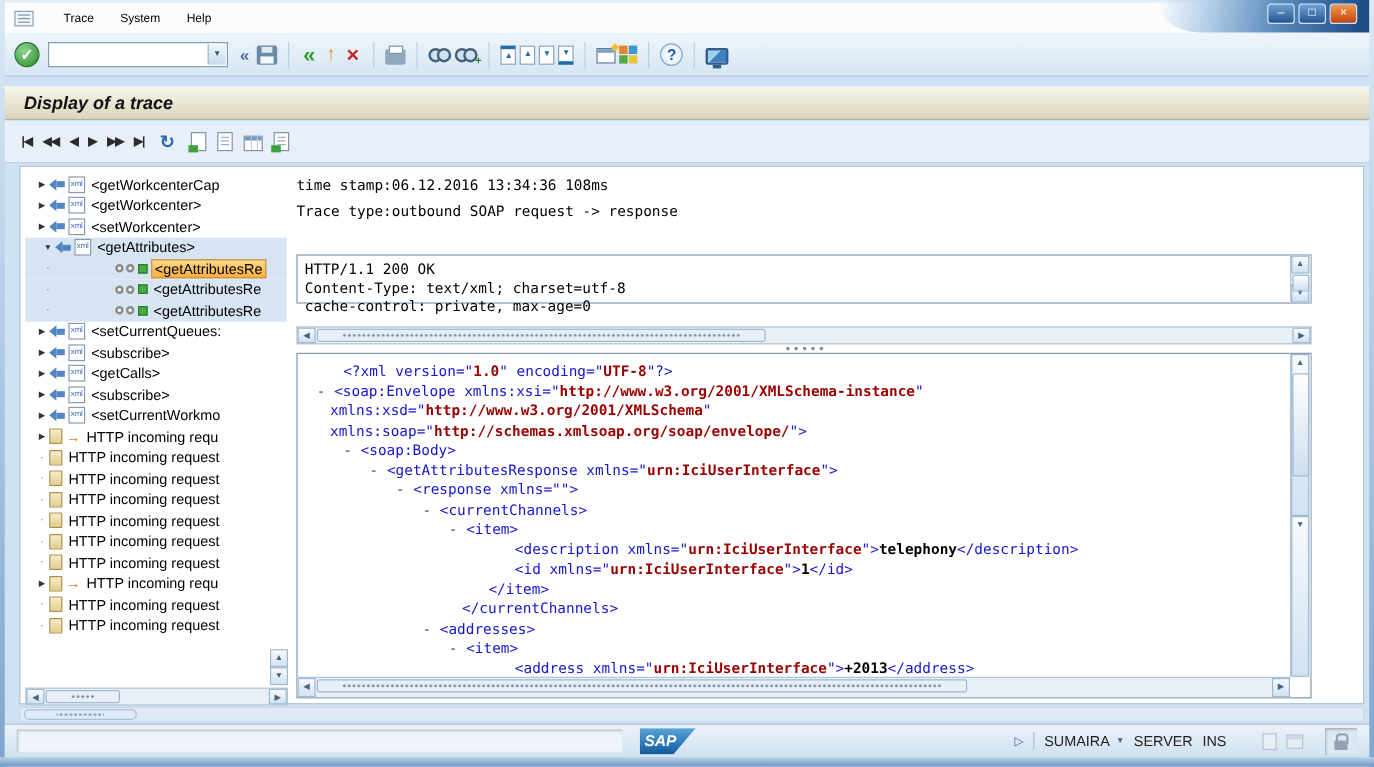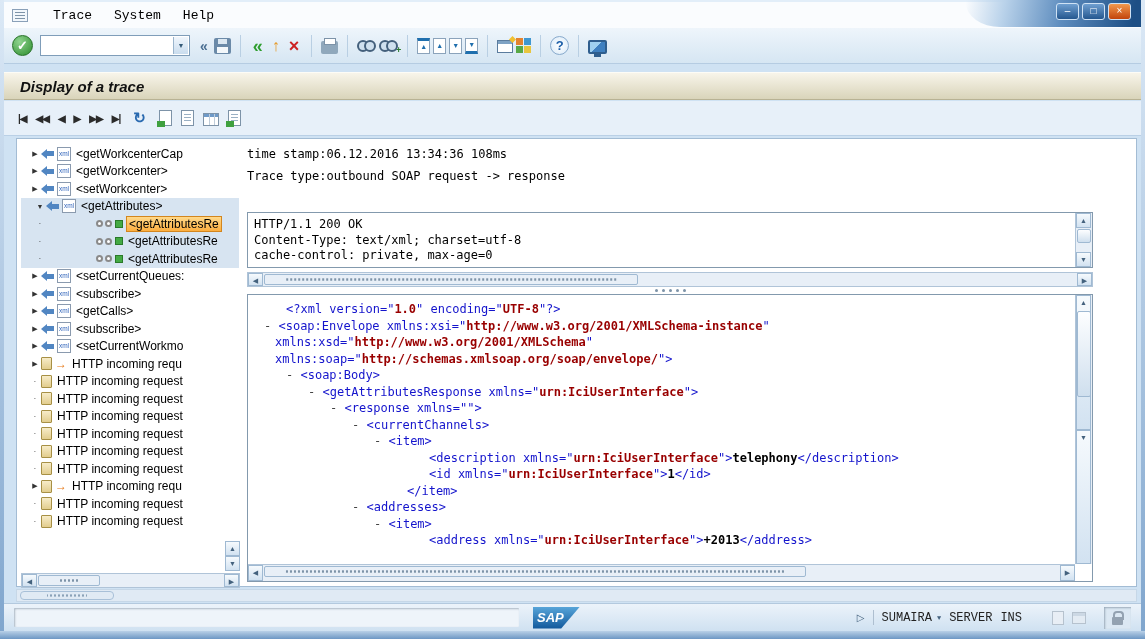--- a/index.html
+++ b/index.html
@@ -18,21 +18,21 @@
     background:linear-gradient(100deg,rgba(222,236,248,0) 0%,#b9d2ea 22%,#5d8cbe 55%,#1d4f85 95%);
     border-bottom-left-radius:34px 24px;display:flex;align-items:flex-start;justify-content:flex-end;padding:3px 10px 0 0;gap:3px;}
   .win-btn{width:23px;height:17px;border:1px solid #cfe2f4;border-radius:3px;color:#fff;font-size:10px;line-height:14px;text-align:center;
     background:linear-gradient(#6f9fd0,#24578f);cursor:pointer;}
   .win-btn.close{background:linear-gradient(#f2994d,#c2440c);}
   
   .menubar{position:absolute;left:4px;right:4px;top:2px;height:26px;background:#fafcfe;display:flex;align-items:center;padding-left:8px;}
   .ctl-ico{width:16px;height:13px;border:1px solid #8aa0b8;background:#f2f7fc;margin-right:14px;position:relative;}
   .ctl-ico::before{content:"";position:absolute;left:2px;right:2px;top:2px;height:1px;background:#7d93a8;box-shadow:0 3px 0 #7d93a8,0 6px 0 #7d93a8;}
   .menu-items{display:flex;}
-  .menu-item{padding:3px 11px;font-size:13px;cursor:default;font-family:Liberation Mono, monospace;}
+  .menu-item{padding:3px 11px;font-size:10px;cursor:default;}
   
   .toolbar{position:absolute;left:4px;right:4px;top:28px;height:36px;display:flex;align-items:center;gap:3px;padding-left:8px;
     background:linear-gradient(#eef5fb,#d6e6f3);border-bottom:1px solid #b5cce2;}
   .tb-sep{width:1px;height:22px;background:#b9cfe3;margin:0 6px;}
   .icon-enter{width:21px;height:21px;border-radius:50%;color:#fff;font-weight:bold;font-size:13px;line-height:20px;text-align:center;
     background:radial-gradient(circle at 35% 30%,#8fd48f,#2c8c2c);border:1px solid #247024;cursor:pointer;}
   .cmd-field{width:150px;height:21px;background:#fff;border:1px solid #7f9db9;position:relative;margin:0 4px;}
   .cmd-field input{position:absolute;left:2px;top:1px;right:17px;bottom:1px;border:0;outline:0;font-size:12px;font-family:"Liberation Sans",sans-serif;}
   .cmd-dd{position:absolute;right:1px;top:1px;bottom:1px;width:15px;background:linear-gradient(#f0f6fc,#c9dcee);border-left:1px solid #9ab4cc;
     font-size:7px;color:#345a78;text-align:center;line-height:17px;cursor:pointer;}
@@ -96,21 +96,21 @@
   .tree-vbtns{position:absolute;left:208px;top:402px;width:15px;}
   .sbtn{width:15px;height:15px;background:linear-gradient(#f6fafd,#d2e2f1);border:1px solid #9fb9d2;color:#44627e;font-size:7px;line-height:13px;text-align:center;cursor:pointer;}
   .tree-hscroll{position:absolute;left:4px;top:434px;width:219px;height:15px;background:#e8eff7;border:1px solid #b0c4d8;display:flex;}
   .htrack{flex:1;position:relative;}
   .hthumb{position:absolute;left:1px;top:1px;height:11px;width:62px;background:linear-gradient(#fdfeff,#cfdfee);border:1px solid #9fb9d2;border-radius:2px;
     background-image:radial-gradient(circle,#7d93a8 1px,rgba(0,0,0,0) 1.4px);background-size:4px 5px;background-position:center;background-repeat:repeat-x;background-clip:content-box;padding:2px 20px;}
   
   .entry-info{position:absolute;left:230px;top:4px;font-family:"DejaVu Sans Mono",monospace;font-size:12px;}
   .info-line{height:22px;line-height:22px;white-space:pre;}
   .box{position:absolute;background:#fff;border:1px solid #8399ad;}
-  .box1{left:230px;top:73px;width:846px;height:56px;}
+  .box1{left:230px;top:73px;width:846px;height:41px;}
   .btext{position:absolute;left:6px;top:4px;right:20px;font-family:"DejaVu Sans Mono",monospace;font-size:12px;line-height:15.5px;}
   .hline{white-space:pre;}
   .vscroll{position:absolute;top:0;right:0;bottom:0;width:17px;background:#e8eff7;border-left:1px solid #b0c4d8;display:flex;flex-direction:column;justify-content:space-between;}
   .vthumb{position:absolute;left:1px;right:1px;background:linear-gradient(#fdfeff,#cfdfee);border:1px solid #9fb9d2;border-radius:2px;}
   .b1h{position:absolute;left:230px;top:133px;width:846px;height:15px;background:#e8eff7;border:1px solid #b0c4d8;display:flex;}
   .b1h .hthumb{width:46%;}
   .sash{position:absolute;left:230px;top:149px;width:846px;height:5px;display:flex;align-items:center;justify-content:center;cursor:row-resize;}
   .sash i{display:block;width:3px;height:3px;border-radius:50%;background:#7d93a8;margin:0 2px;}
   .box2{left:230px;top:155px;width:846px;height:288px;}
   .xml{position:absolute;left:2px;top:6px;right:20px;bottom:18px;overflow:hidden;font-family:"DejaVu Sans Mono",monospace;font-size:12px;line-height:16.5px;}
@@ -126,21 +126,21 @@
     background-image:radial-gradient(circle,#8aa2b8 1px,rgba(0,0,0,0) 1.3px);background-size:4px 5px;background-position:center;background-repeat:repeat-x;background-clip:content-box;padding:2px 26px;}
   
   .statusbar{position:absolute;left:4px;right:4px;top:603px;height:28px;background:linear-gradient(#ecf3fa,#cfe1f1);border-top:1px solid #b3c9de;
     display:flex;align-items:center;padding:0 10px;font-size:12px;}
   .msgfield{width:505px;height:19px;background:#eef4fa;box-shadow:inset 1px 1px 2px rgba(90,110,130,.45);border-radius:1px;}
   .sap-logo{width:47px;height:22px;margin-left:14px;background:linear-gradient(180deg,#57a5d9,#11589b);
     clip-path:polygon(0 0,100% 0,60% 100%,0 100%);color:#fff;font-style:italic;font-weight:bold;font-size:13px;line-height:22px;padding-left:4px;}
   .st-right{margin-left:auto;display:flex;align-items:center;gap:8px;}
   .st-exp{color:#44627e;font-size:10px;cursor:pointer;}
   .st-sep{width:1px;height:15px;background:#aebfd0;}
-  .st-field{display:flex;align-items:center;gap:5px;color:#222;font-family:Liberation Mono, monospace;}
+  .st-field{display:flex;align-items:center;gap:5px;color:#222;}
   .st-dd{font-size:7px;color:#44627e;cursor:pointer;}
   .gico-page{width:12px;height:14px;border:1px solid #b6c2ce;background:#e8eef5;margin-left:22px;}
   .gico-grid{width:14px;height:12px;border:1px solid #b6c2ce;background:#e3ebf3;box-shadow:inset 0 3px 0 #ccd8e4;}
   .lock-well{width:27px;height:22px;margin-left:10px;background:#dce8f3;box-shadow:inset 1px 1px 2px rgba(90,110,130,.5);display:flex;align-items:flex-end;justify-content:center;padding-bottom:4px;}
   .lock{position:relative;width:11px;height:8px;background:#94a2b1;border-radius:1px;}
   .lock::before{content:"";position:absolute;top:-6px;left:1px;width:7px;height:7px;border:2px solid #94a2b1;border-bottom:none;border-radius:4px 4px 0 0;}
 </style>
 </head>
 <body>
 
@@ -432,20 +432,21 @@
           <div class="xline" style="padding-left: 25px;"><span class="xm">xmlns:xsd="</span><span class="xv">http://www.w3.org/2001/XMLSchema</span><span class="xm">"</span></div>
           <div class="xline" style="padding-left: 25px;"><span class="xm">xmlns:soap="</span><span class="xv">http://schemas.xmlsoap.org/soap/envelope/</span><span class="xm">"&gt;</span></div>
           <div class="xline" style="padding-left: 36px;"><span class="xd">- </span><span class="xm">&lt;soap:Body&gt;</span></div>
           <div class="xline" style="padding-left: 58px;"><span class="xd">- </span><span class="xm">&lt;getAttributesResponse xmlns="</span><span class="xv">urn:IciUserInterface</span><span class="xm">"&gt;</span></div>
           <div class="xline" style="padding-left: 80px;"><span class="xd">- </span><span class="xm">&lt;response xmlns=""&gt;</span></div>
           <div class="xline" style="padding-left: 102px;"><span class="xd">- </span><span class="xm">&lt;currentChannels&gt;</span></div>
           <div class="xline" style="padding-left: 124px;"><span class="xd">- </span><span class="xm">&lt;item&gt;</span></div>
           <div class="xline" style="padding-left: 179px;"><span class="xm">&lt;description xmlns="</span><span class="xv">urn:IciUserInterface</span><span class="xm">"&gt;</span><span class="xt">telephony</span><span class="xm">&lt;/description&gt;</span></div>
           <div class="xline" style="padding-left: 179px;"><span class="xm">&lt;id xmlns="</span><span class="xv">urn:IciUserInterface</span><span class="xm">"&gt;</span><span class="xt">1</span><span class="xm">&lt;/id&gt;</span></div>
           <div class="xline" style="padding-left: 157px;"><span class="xm">&lt;/item&gt;</span></div>
+          <div class="xline" style="padding-left: 135px;"><span class="xm">&lt;/currentChannels&gt;</span></div>
           <div class="xline" style="padding-left: 102px;"><span class="xd">- </span><span class="xm">&lt;addresses&gt;</span></div>
           <div class="xline" style="padding-left: 124px;"><span class="xd">- </span><span class="xm">&lt;item&gt;</span></div>
           <div class="xline" style="padding-left: 179px;"><span class="xm">&lt;address xmlns="</span><span class="xv">urn:IciUserInterface</span><span class="xm">"&gt;</span><span class="xt">+2013</span><span class="xm">&lt;/address&gt;</span></div>
         </div>
       <div class="vscroll">
         <div class="sbtn">▲</div>
         <div class="vthumb" style="top:16px;height:86px;"></div>
         <div class="sbtn">▼</div>
       </div>
       <div class="hscroll">

